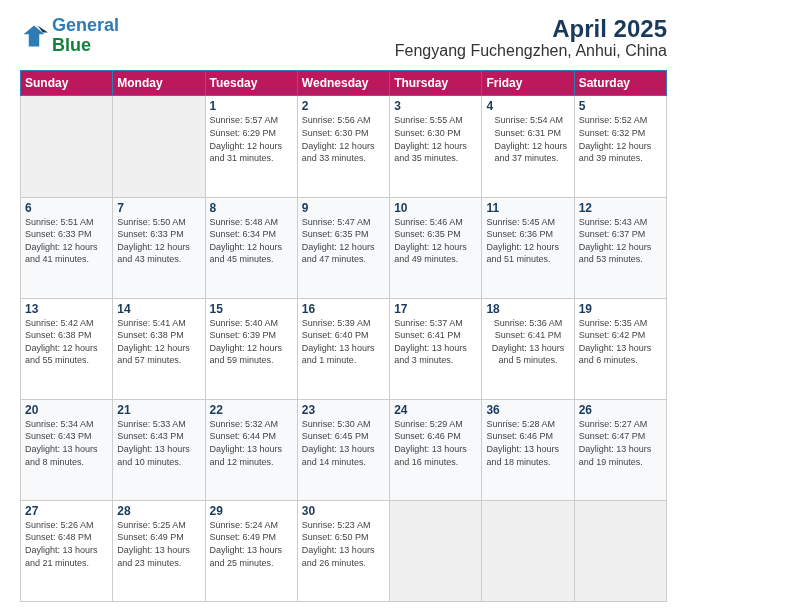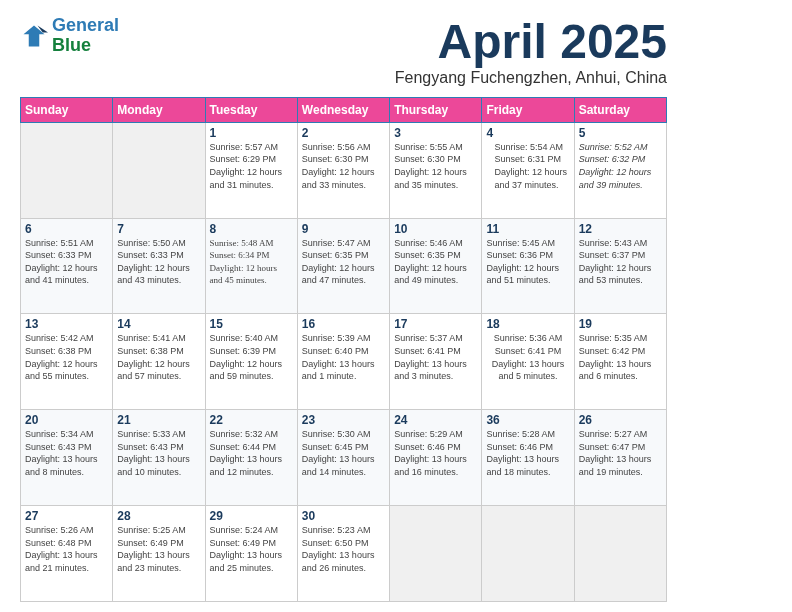--- a/index.html
+++ b/index.html
@@ -38,38 +38,38 @@
       color: #2e7bb5;
     }
     .logo-icon {
       width: 28px;
       height: 28px;
     }
     .title-block {
       text-align: right;
     }
     .main-title {
-      font-size: 48px;
+      font-size: 24px;
       font-weight: bold;
       color: #1a3a5c;
       line-height: 1.1;
     }
     .sub-title {
       font-size: 16px;
       color: #333;
       font-weight: normal;
     }
     .calendar {
       flex: 1;
       border-collapse: collapse;
       width: 100%;
       table-layout: fixed;
     }
     .calendar th {
-      background: #ec4899;
+      background: #be185d;
       color: #fff;
       font-size: 12px;
       font-weight: bold;
       padding: 5px 4px;
       text-align: left;
       border: 1px solid #2e7bb5;
     }
     .calendar td {
       border: 1px solid #ccc;
       vertical-align: top;
@@ -158,21 +158,21 @@
           </td>
           <td>
             <span class="day-number">4</span>
             <div class="cell-info" style="white-space: pre-line; margin-left: 8px;">Sunrise: 5:54 AM
 Sunset: 6:31 PM
 Daylight: 12 hours
 and 37 minutes.</div>
           </td>
           <td>
             <span class="day-number">5</span>
-            <div class="cell-info" style="white-space: pre-line; font-style: italic;">Sunrise: 5:52 AM
+            <div class="cell-info" style="white-space: pre-line;">Sunrise: 5:52 AM
 Sunset: 6:32 PM
 Daylight: 12 hours
 and 39 minutes.</div>
           </td>
         </tr>
         <tr>
           <td>
             <span class="day-number">6</span>
             <div class="cell-info" style="white-space: pre-line;">Sunrise: 5:51 AM
 Sunset: 6:33 PM
@@ -181,21 +181,21 @@
           </td>
           <td>
             <span class="day-number">7</span>
             <div class="cell-info" style="white-space: pre-line;">Sunrise: 5:50 AM
 Sunset: 6:33 PM
 Daylight: 12 hours
 and 43 minutes.</div>
           </td>
           <td>
             <span class="day-number">8</span>
-            <div class="cell-info" style="white-space: pre-line; font-family: Liberation Serif, serif;">Sunrise: 5:48 AM
+            <div class="cell-info" style="white-space: pre-line;">Sunrise: 5:48 AM
 Sunset: 6:34 PM
 Daylight: 12 hours
 and 45 minutes.</div>
           </td>
           <td>
             <span class="day-number">9</span>
             <div class="cell-info" style="white-space: pre-line;">Sunrise: 5:47 AM
 Sunset: 6:35 PM
 Daylight: 12 hours
 and 47 minutes.</div>

